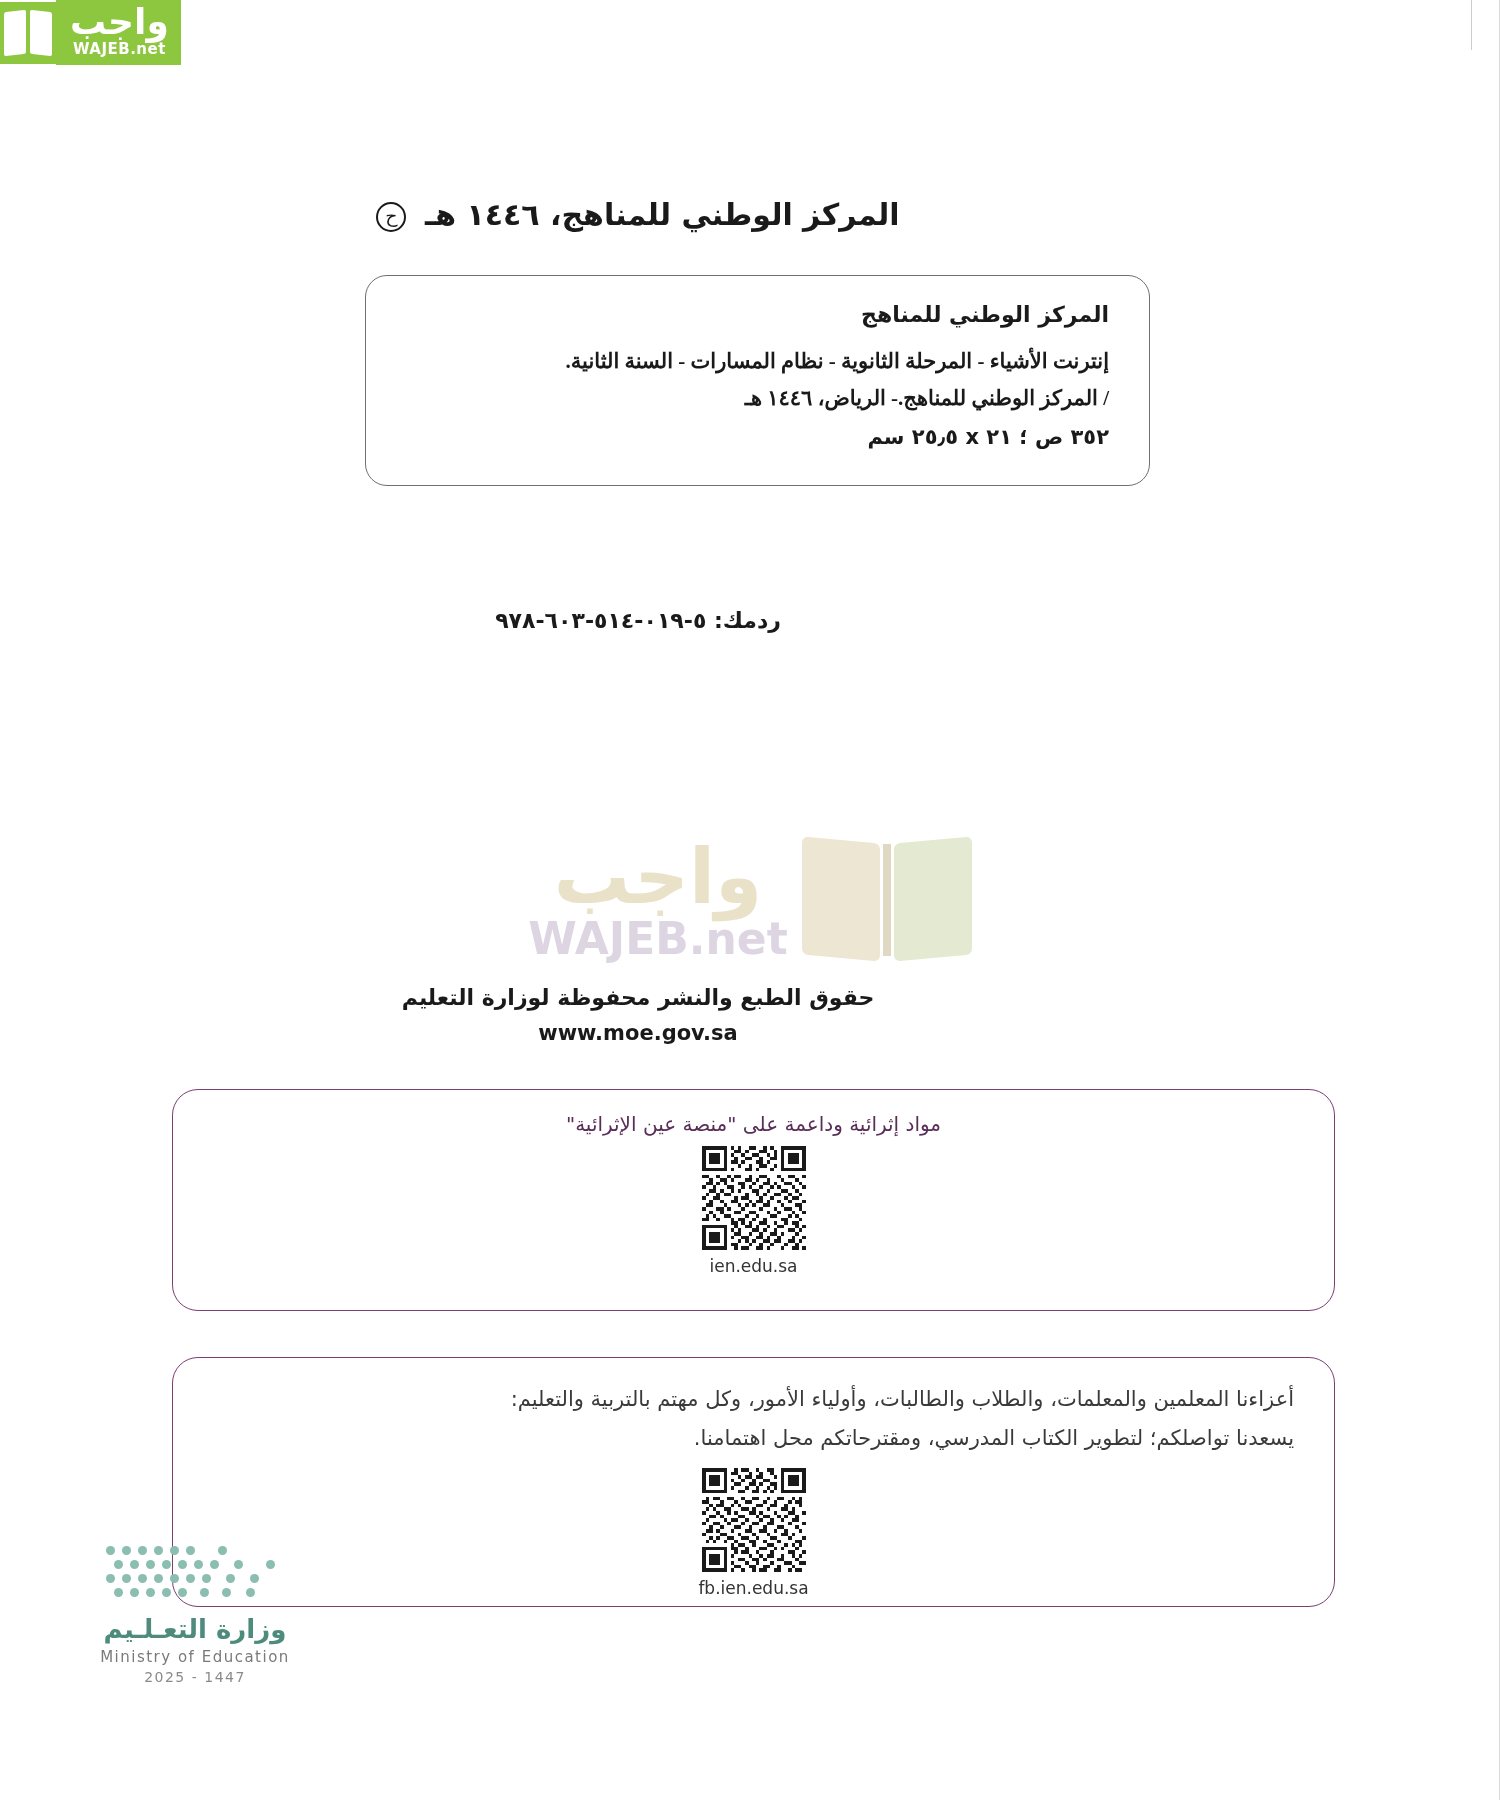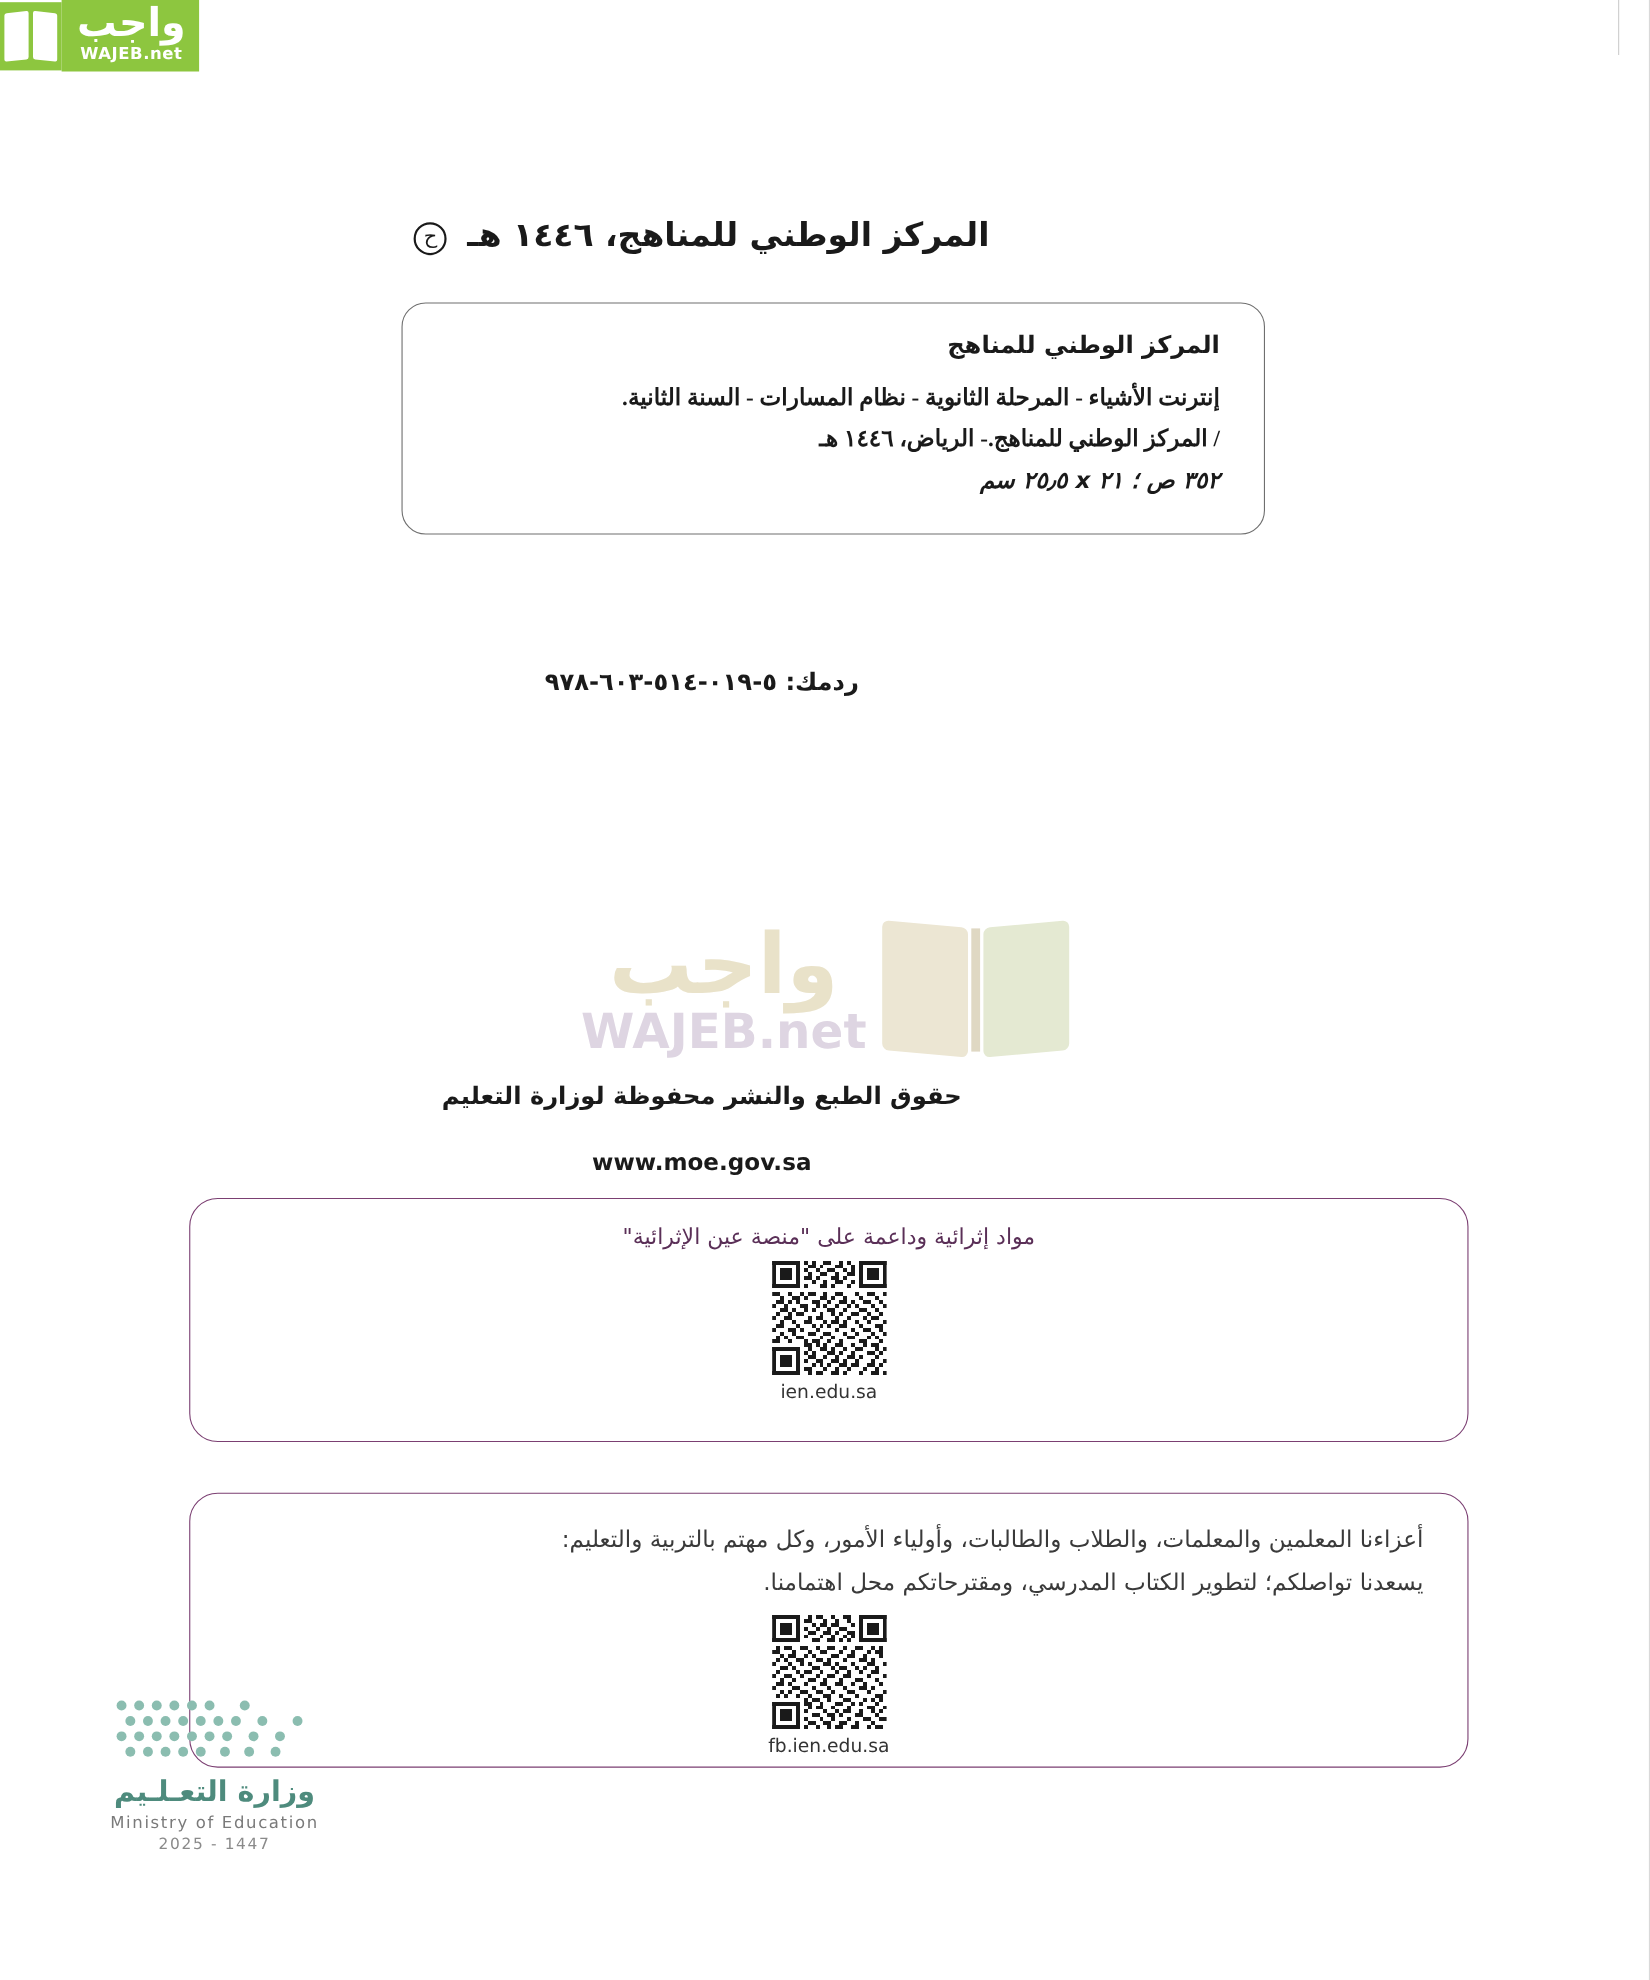--- a/index.html
+++ b/index.html
@@ -145,21 +145,20 @@
     line-height: 1.75;
     color: #1a1a1a;
     font-family: Liberation Serif, serif;
   }
   .cip-box .l4 {
     font-size: 21px;
     font-weight: bold;
     line-height: 1.75;
     color: #1a1a1a;
     margin-top: 2px;
-    font-style: italic;
   }
 
   .deposit {
     position: absolute;
     top: 600px;
     right: 0;
     left: 0;
     text-align: center;
     font-size: 22px;
     font-weight: bold;
@@ -236,21 +235,20 @@
   .moe-url {
     position: absolute;
     top: 1021px;
     right: 0;
     left: 0;
     text-align: center;
     font-size: 21px;
     font-weight: bold;
     color: #1a1a1a;
     direction: ltr;
-    margin-top: 24px;
   }
 
   
   .panel {
     position: absolute;
     left: 172px;
     width: 1163px;
     box-sizing: border-box;
     border: 1.5px solid #7b3f72;
     border-radius: 26px;

